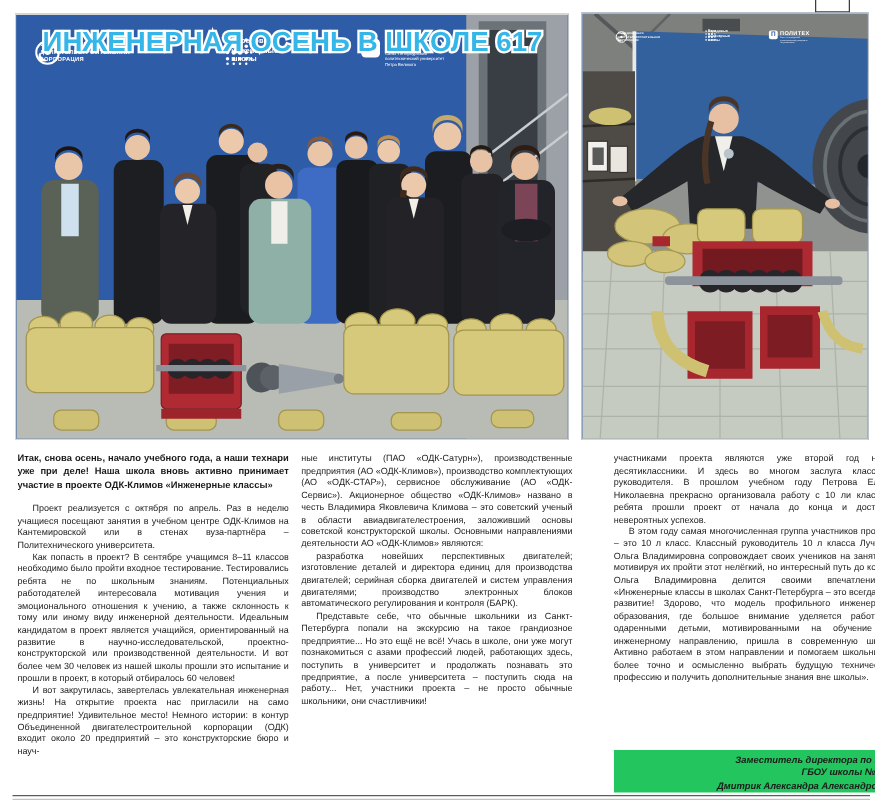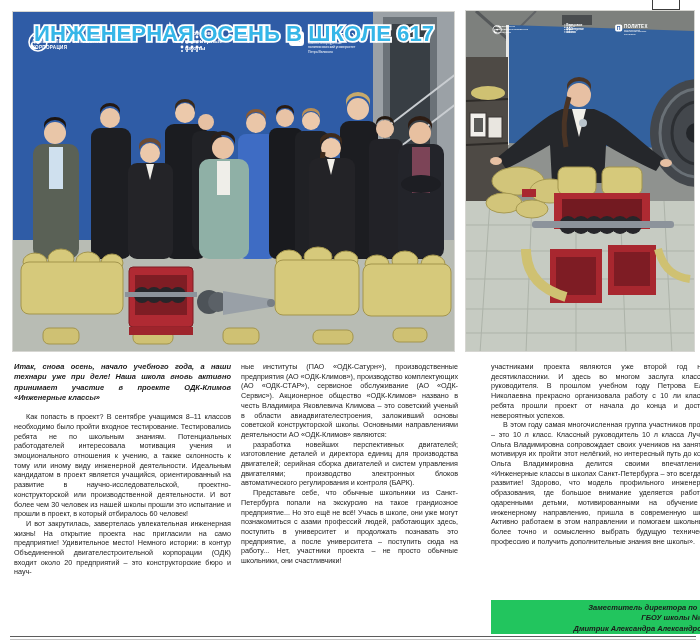--- a/index.html
+++ b/index.html
@@ -37,21 +37,21 @@
     border:1px solid #3c3c3c;border-top:none;}
 
   
   .col{position:absolute;top:362px;width:217px;height:274px;overflow:hidden;
     font-size:7.2px;line-height:9.7px;text-align:justify;hyphens:auto;}
   #col1{left:14px;}
   #col2{left:241px;}
   #col3{left:491px;width:224px;}
   .col p{margin:0;}
   .col p.ind{text-indent:12px;}
-  .lead{font-weight:bold;font-style:italic;font-size:7.5px;line-height:10.3px;margin-bottom:9px !important;}
+  .lead{font-weight:bold;font-size:7.5px;line-height:10.3px;margin-bottom:9px !important;}
   .signature{position:absolute;right:0;bottom:2px;left:0;text-align:right;background:#22c55e;
     font-weight:bold;font-style:italic;font-size:7.5px;line-height:10.3px;padding-top:3px;}
 
   
   .bottom-rule{position:absolute;left:10px;top:636px;width:686px;height:2px;
     border-top:1px solid #5c5c5c;border-bottom:1px solid #c3c3c3;}
 </style>
 </head>
 <body>
 
@@ -228,20 +228,21 @@
     </div>
   </div>
 
   <svg class="headline-svg" viewBox="0 0 443 42">
     <text x="21" y="29" textLength="400" lengthAdjust="spacingAndGlyphs" font-family="Liberation Sans, sans-serif" font-weight="bold" font-size="22" fill="#35b6e8" stroke="#ffffff" stroke-width="3.6" paint-order="stroke">ИНЖЕНЕРНАЯ ОСЕНЬ В ШКОЛЕ 617</text>
   </svg>
 </div>
 
 <div class="col" id="col1">
   <p class="lead">Итак, снова осень, начало учебного года, а наши технари уже при деле! Наша школа вновь активно принимает участие в проекте ОДК-Климов «Инженерные классы»</p>
+  <p class="ind">Проект реализуется с октября по апрель. Раз в неделю учащиеся посещают занятия в учебном центре ОДК-Климов на Кантемировской или в стенах вуза-партнёра – Политехнического университета.</p>
   <p class="ind">Как попасть в проект? В сентябре учащимся 8–11 классов необходимо было пройти входное тестирование. Тестировались ребята не по школьным знаниям. Потенциальных работодателей интересовала мотивация учения и эмоционального отношения к учению, а также склонность к тому или иному виду инженерной деятельности. Идеальным кандидатом в проект является учащийся, ориентированный на развитие в научно-исследовательской, проектно-конструкторской или производственной деятельности. И вот более чем 30 человек из нашей школы прошли это испытание и прошли в проект, в который отбиралось 60 человек!</p>
   <p class="ind">И вот закрутилась, завертелась увлекательная инженерная жизнь! На открытие проекта нас пригласили на само предприятие! Удивительное место! Немного истории: в контур Объединенной двигателестроительной корпорации (ОДК) входит около 20 предприятий – это конструкторские бюро и науч-</p>
 </div>
 <div class="col" id="col2">
   <p>ные институты (ПАО «ОДК-Сатурн»), производственные предприятия (АО «ОДК-Климов»), производство комплектующих (АО «ОДК-СТАР»), сервисное обслуживание (АО «ОДК-Сервис»). Акционерное общество «ОДК-Климов» названо в честь Владимира Яковлевича Климова – это советский ученый в области авиадвигателестроения, заложивший основы советской конструкторской школы. Основными направлениями деятельности АО «ОДК-Климов» являются:</p>
   <p class="ind">разработка новейших перспективных двигателей; изготовление деталей и директора единиц для производства двигателей; серийная сборка двигателей и систем управления двигателями; производство электронных блоков автоматического регулирования и контроля (БАРК).</p>
   <p class="ind">Представьте себе, что обычные школьники из Санкт-Петербурга попали на экскурсию на такое грандиозное предприятие... Но это ещё не всё! Учась в школе, они уже могут познакомиться с азами профессий людей, работающих здесь, поступить в университет и продолжать познавать это предприятие, а после университета – поступить сюда на работу... Нет, участники проекта – не просто обычные школьники, они счастливчики!</p>
 </div>
 
 <div class="pagenum"></div>

